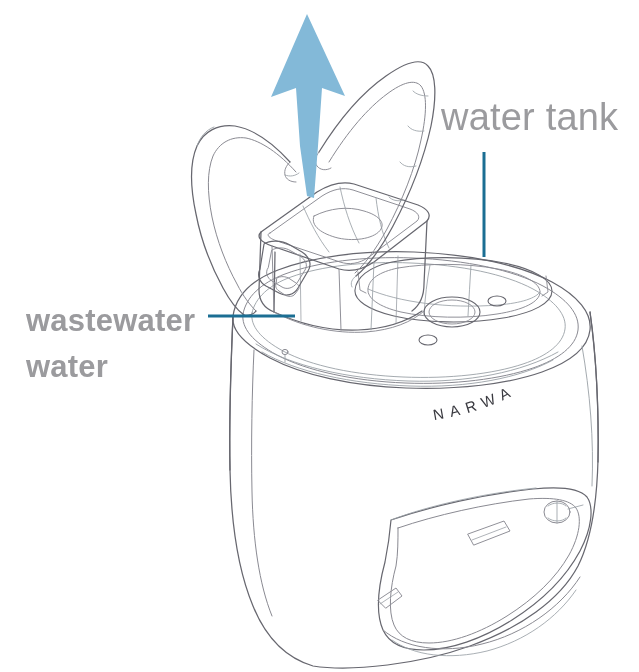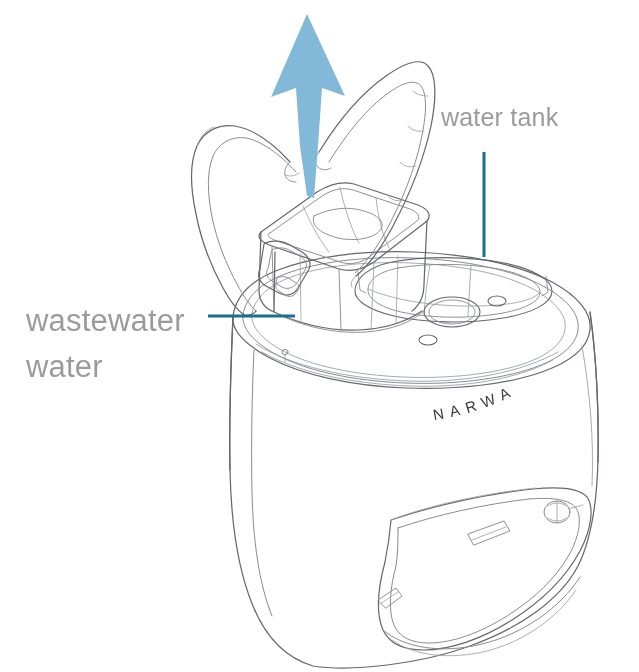--- a/index.html
+++ b/index.html
@@ -26,31 +26,32 @@
     position: absolute;
     color: #9b9b9e;
     font-family: "Liberation Sans", sans-serif;
     font-weight: 400;
     white-space: nowrap;
     letter-spacing: 0.2px;
   }
   #label-water-tank {
     left: 441px;
     top: 98px;
-    font-size: 25px;
+    font-size: 38px;
     line-height: 38px;
   }
   #label-wastewater-tank {
     left: 26px;
     top: 298px;
     font-size: 31px;
     line-height: 46px;
   }
   #label-wastewater-tank .ln {
     display: block;
+    font-weight: bold;
   }
 </style>
 </head>
 <body>
 
 <div id="stage">
 
   <svg id="illustration" viewBox="0 0 639 672">
 
     <defs>

